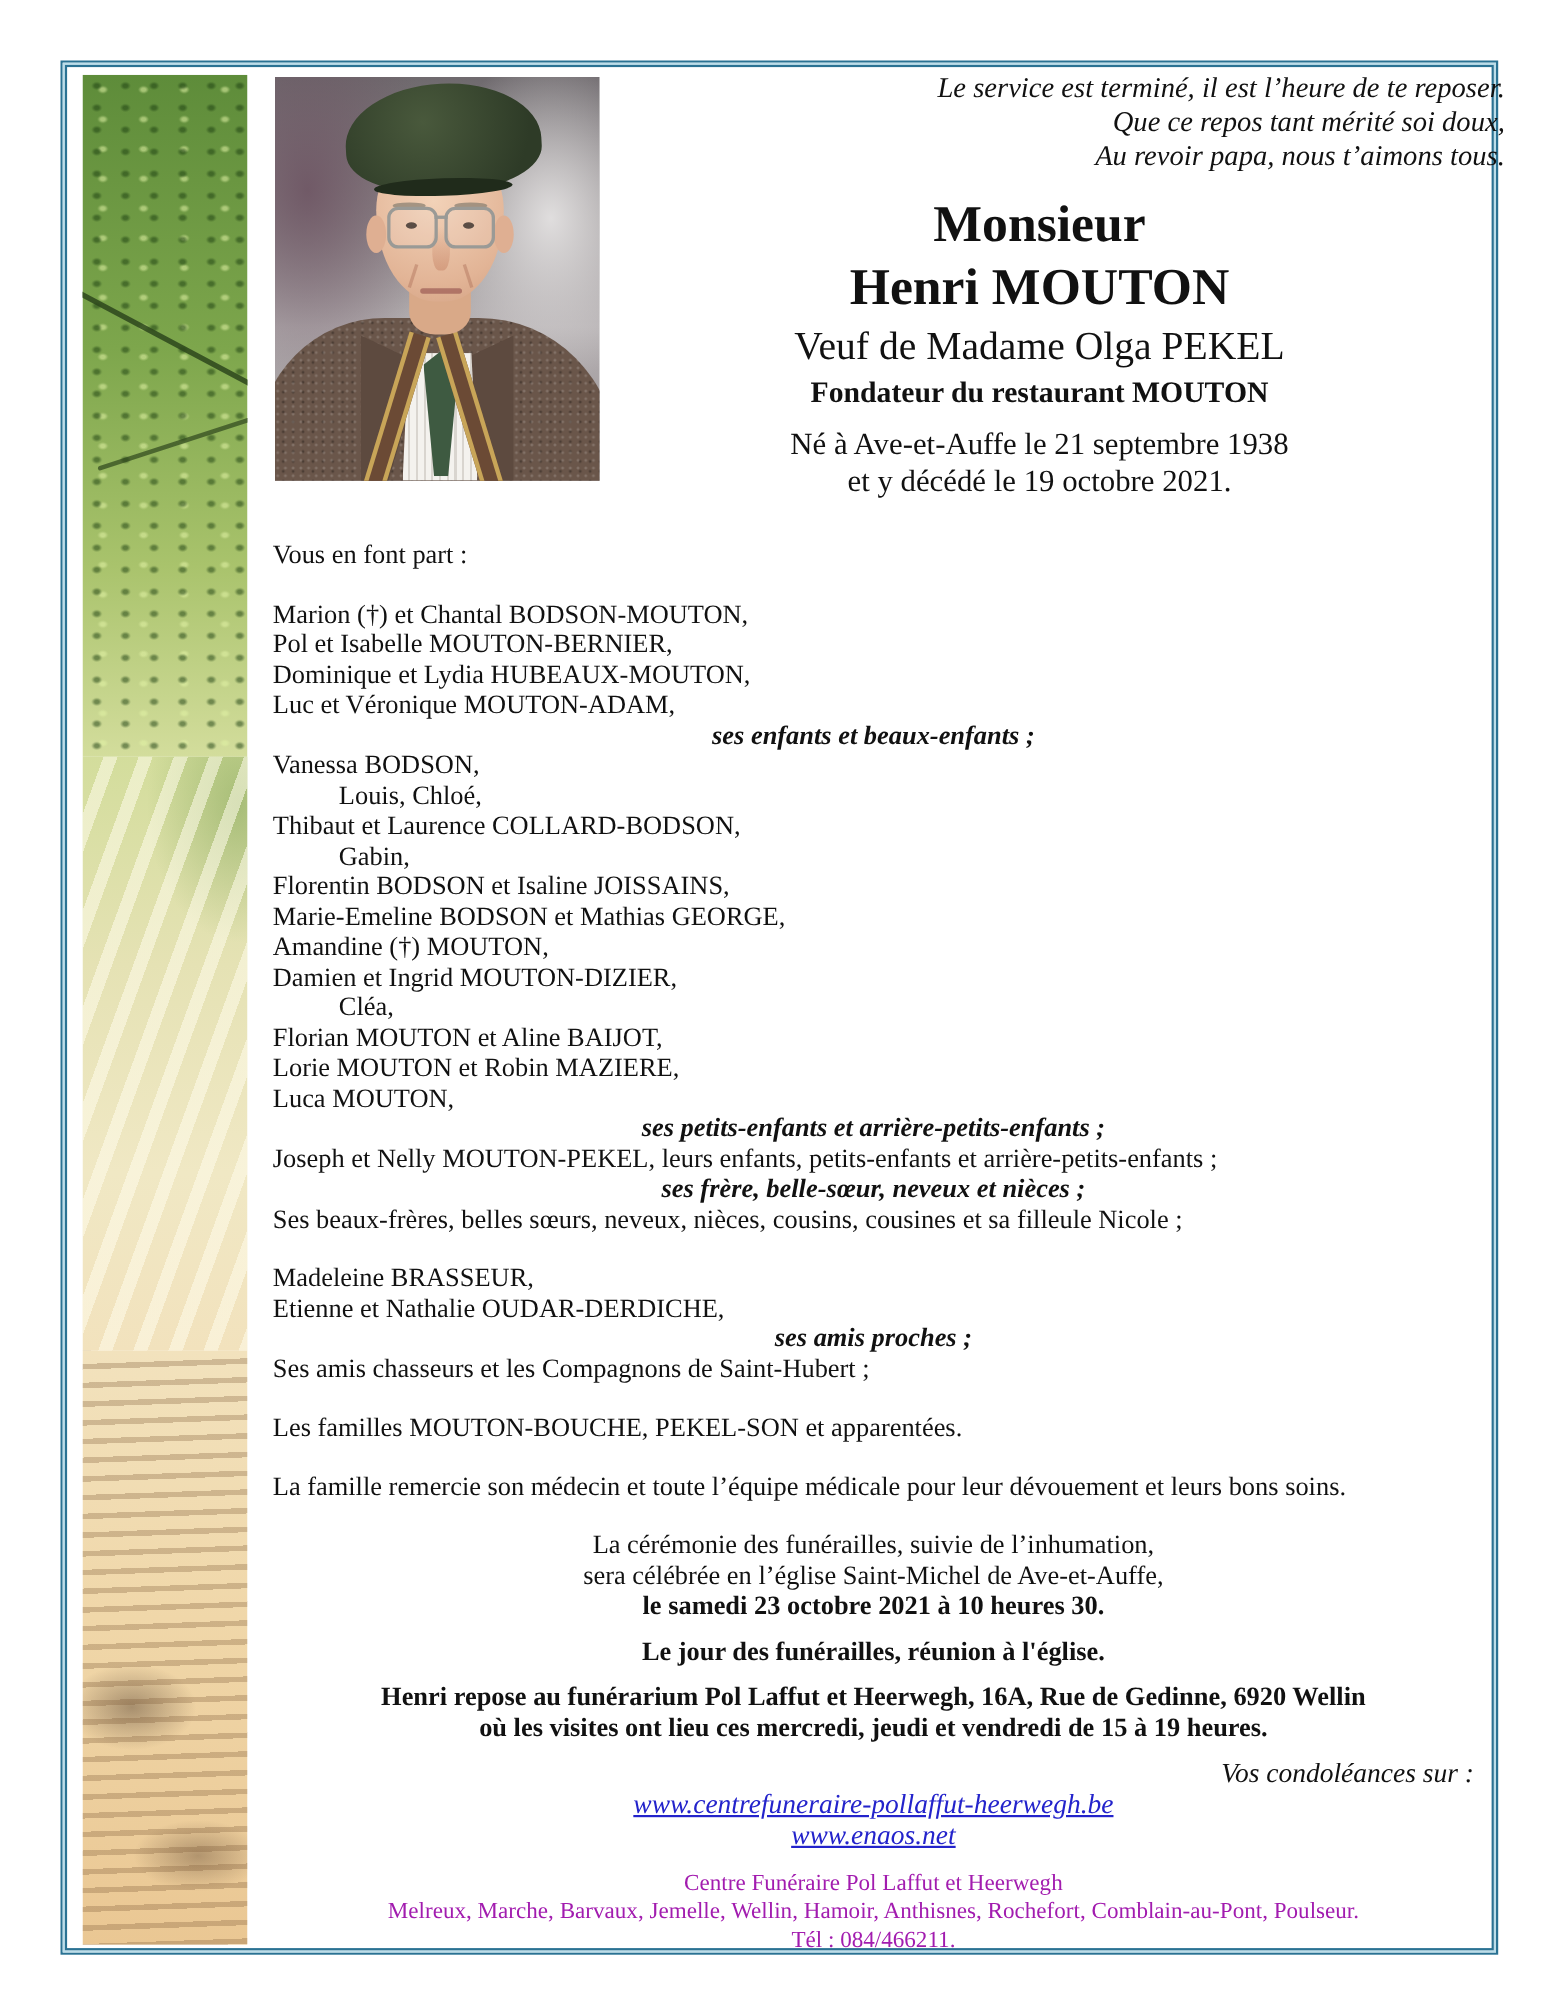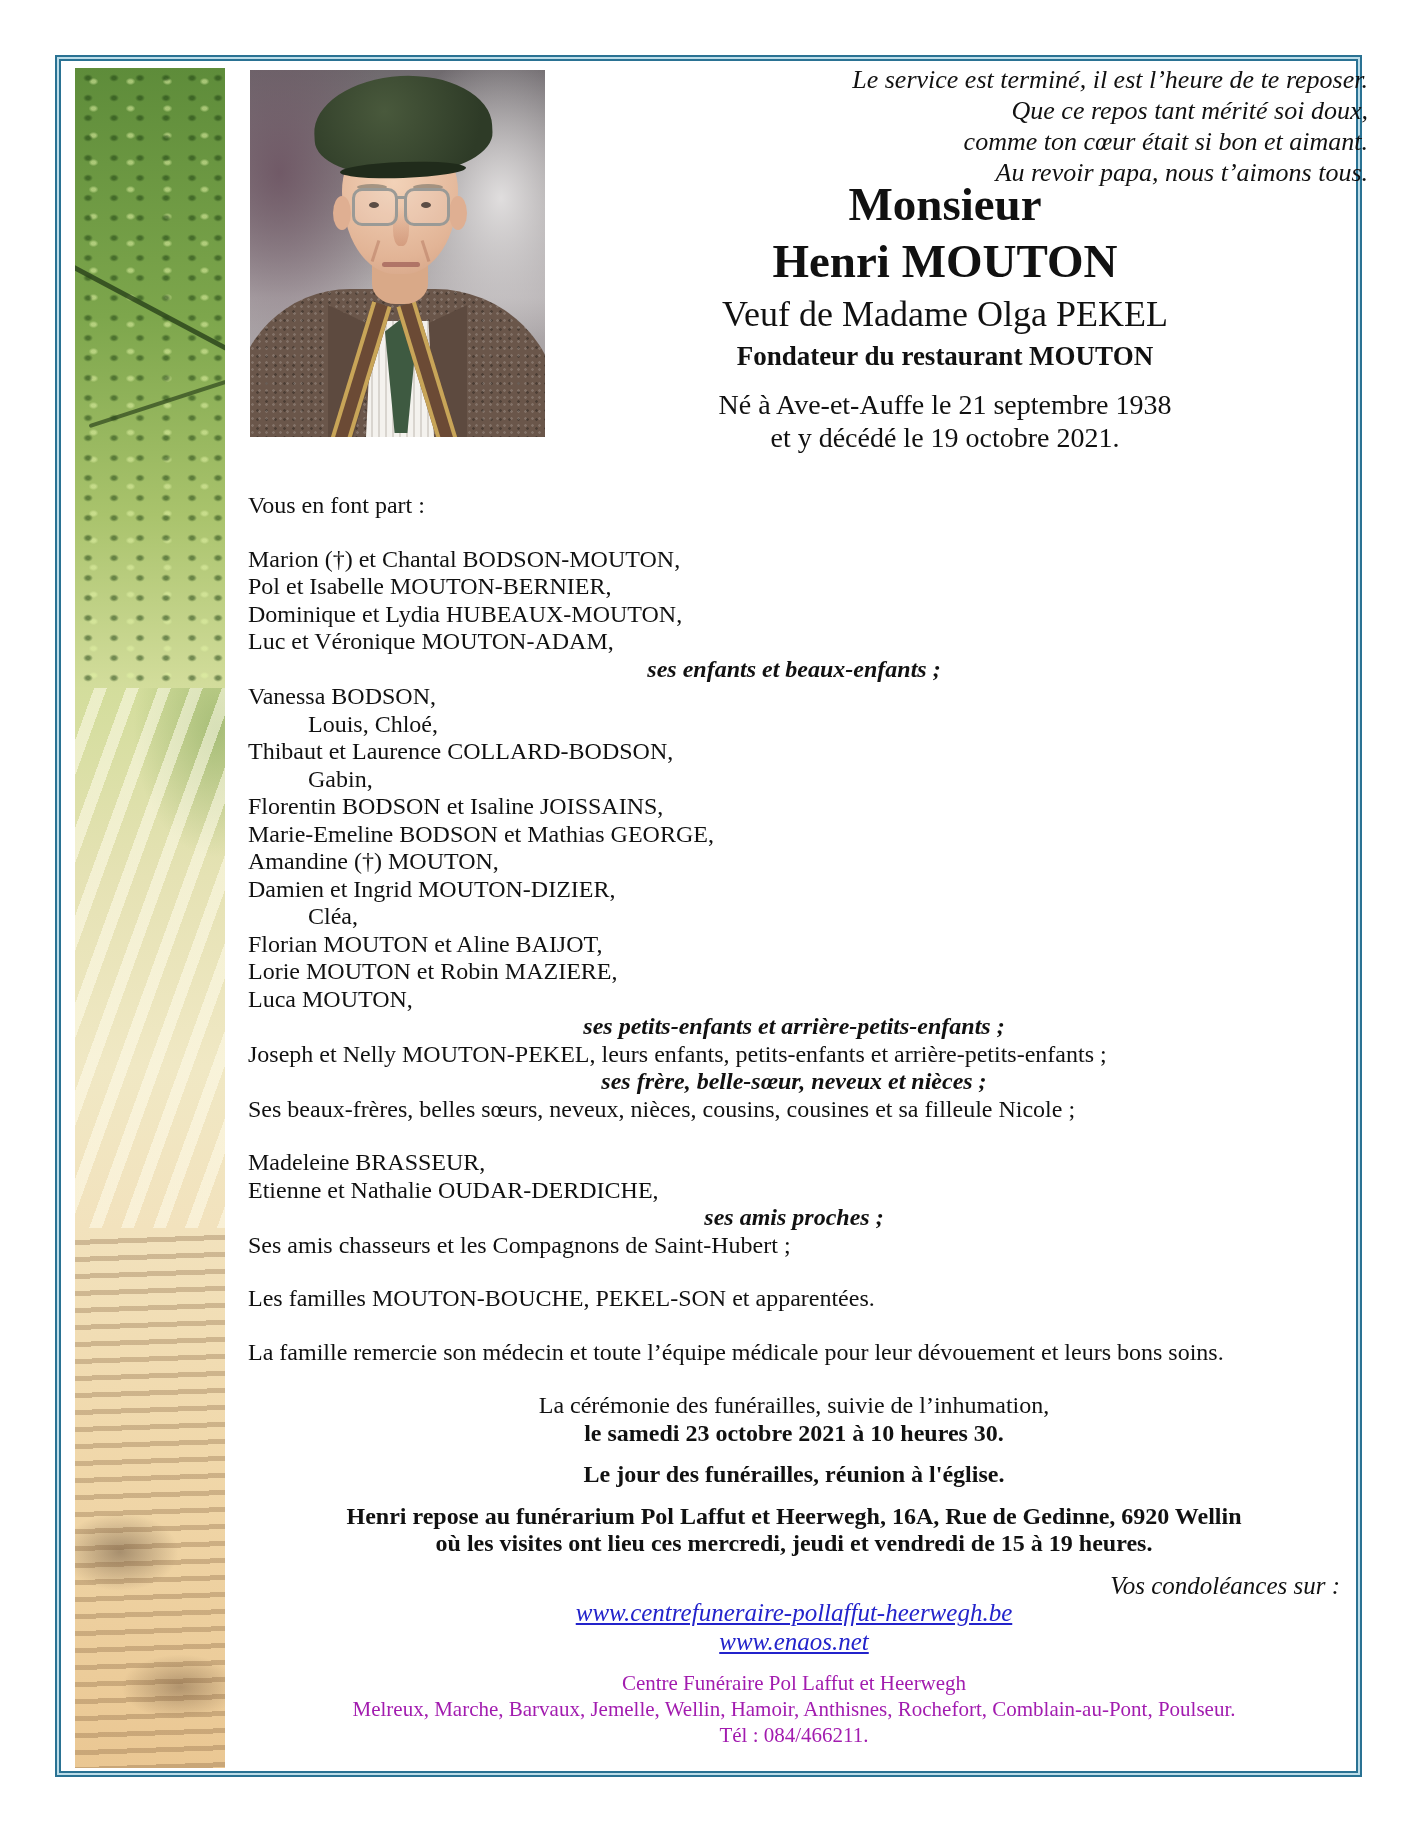--- a/index.html
+++ b/index.html
@@ -155,21 +155,20 @@
     <div class="glasses">
       <div class="lens left"></div>
       <div class="lens right"></div>
       <div class="bridge"></div>
     </div>
   </div>
 
   <div class="epigraph">
     <div class="line">Le service est terminé, il est l’heure de te reposer.</div>
     <div class="line">Que ce repos tant mérité soi doux,</div>
-    <div class="line">comme ton cœur était si bon et aimant.</div>
     <div class="line">Au revoir papa, nous t’aimons tous.</div>
   </div>
 
   <div class="title-block">
     <div class="t-monsieur">Monsieur</div>
     <div class="t-name">Henri MOUTON</div>
     <div class="t-widower">Veuf de Madame Olga PEKEL</div>
     <div class="t-role">Fondateur du restaurant MOUTON</div>
     <div class="t-bd-block">
       <div class="t-bd">Né à Ave-et-Auffe le 21 septembre 1938</div>
@@ -215,20 +214,21 @@
     </div>
     <div class="caption">ses amis proches ;</div>
     <div class="line">Ses amis chasseurs et les Compagnons de Saint-Hubert ;</div>
 
     <div class="line mt26">Les familles MOUTON-BOUCHE, PEKEL-SON et apparentées.</div>
 
     <div class="line mt26">La famille remercie son médecin et toute l’équipe médicale pour leur dévouement et leurs bons soins.</div>
 
     <div class="center-block mt26">
       <div>La cérémonie des funérailles, suivie de l’inhumation,</div>
+      <div>sera célébrée en l’église Saint-Michel de Ave-et-Auffe,</div>
       <div class="bold">le samedi 23 octobre 2021 à 10 heures 30.</div>
       <div class="bold mt14">Le jour des funérailles, réunion à l'église.</div>
       <div class="mt14">
         <div class="bold">Henri repose au funérarium Pol Laffut et Heerwegh, 16A, Rue de Gedinne, 6920 Wellin</div>
         <div class="bold">où les visites ont lieu ces mercredi, jeudi et vendredi de 15 à 19 heures.</div>
       </div>
       <div class="cond-label mt14">Vos condoléances sur :</div>
       <div class="link-line">
         <a href="#">www.centrefuneraire-pollaffut-heerwegh.be</a>
       </div>

